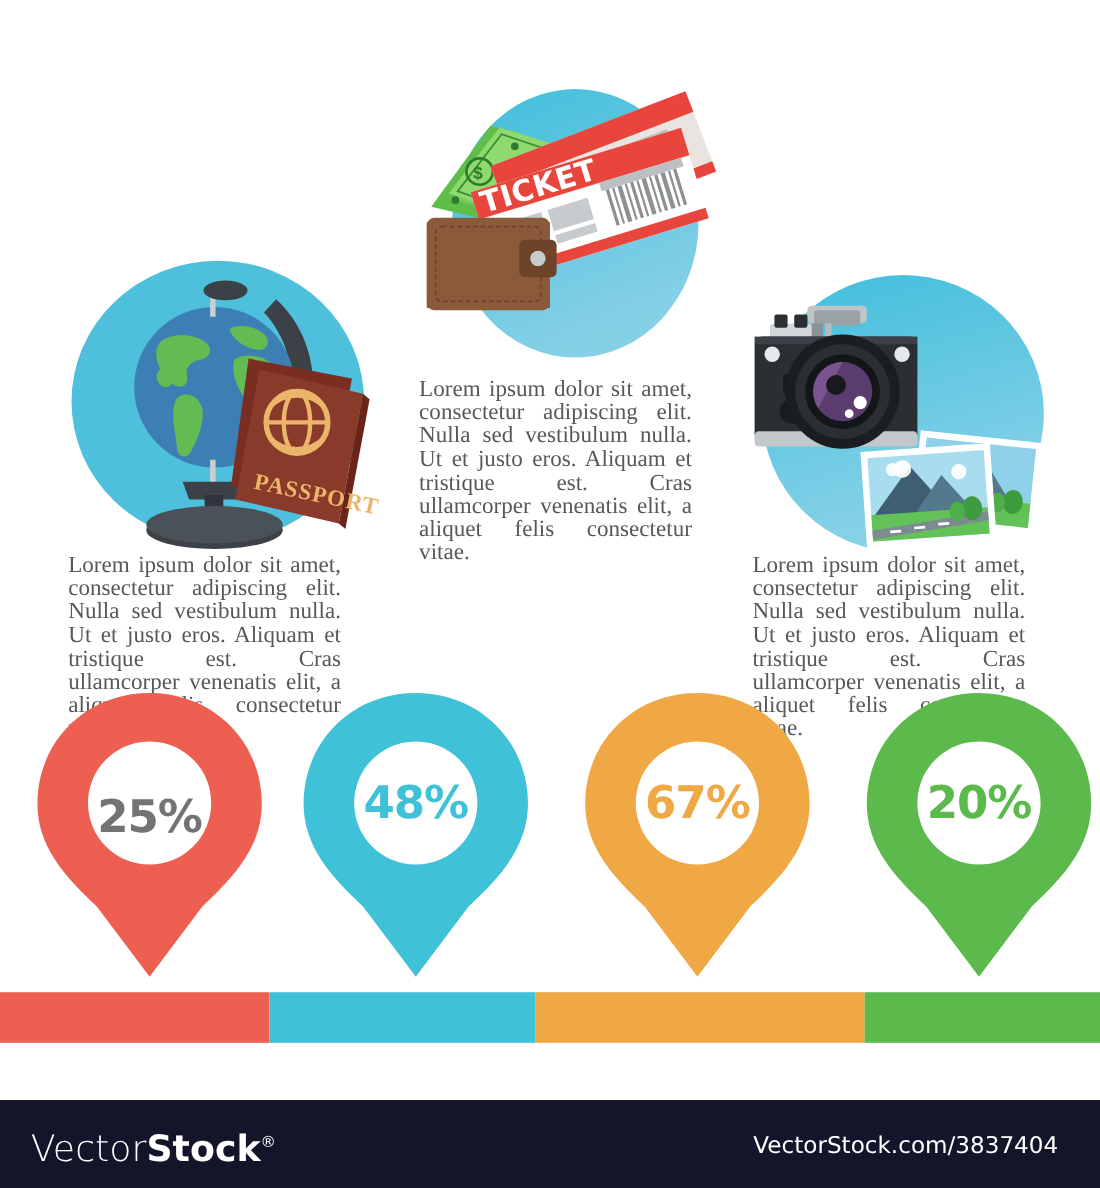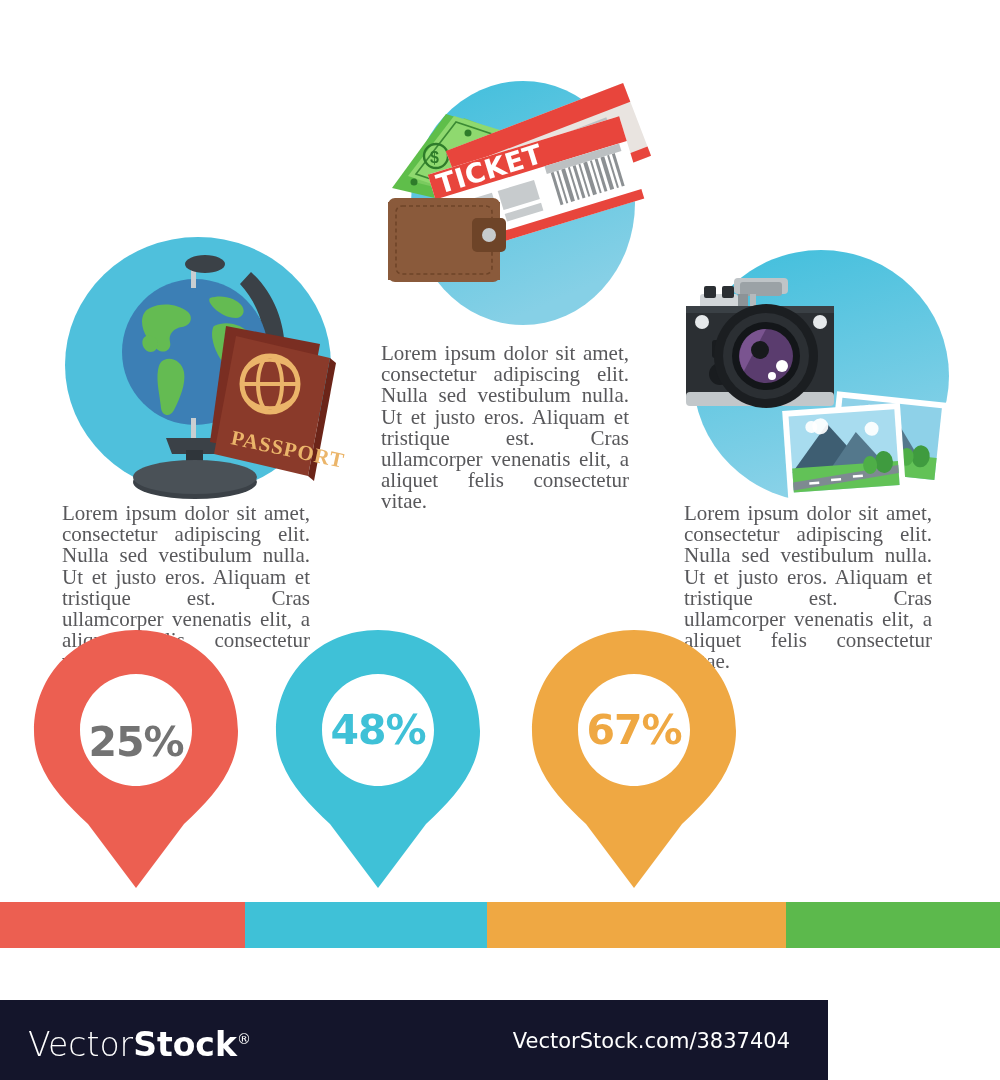--- a/index.html
+++ b/index.html
@@ -64,21 +64,21 @@
     height: 46px;
     display: flex;
   }
   .colorbar .seg { height: 100%; }
 
   
   .footer {
     position: absolute;
     left: 0;
     top: 1000px;
-    width: 828px;
+    width: 1000px;
     height: 80px;
     background: #14152b;
   }
   .logo {
     position: absolute;
     left: 28px;
     top: 19px;
     color: #ffffff;
     font-family: "DejaVu Sans", "Liberation Sans", sans-serif;
     font-size: 33px;
@@ -306,20 +306,27 @@
   </div>
 
   <div class="pin" style="left:528px; top:628px;">
     <svg width="212" height="262" viewBox="0 0 212 262" xmlns="http://www.w3.org/2000/svg">
       <path d="M106 2 C48 2 4 46 4 103 C4 142 30 170 58 196 L106 260 L154 196 C182 170 208 142 208 103 C208 46 164 2 106 2 Z
                M106 46 C137 46 162 71 162 102 C162 133 137 158 106 158 C75 158 50 133 50 102 C50 71 75 46 106 46 Z" fill="#EFA843" fill-rule="evenodd"></path>
     </svg>
     <div class="pin-num" style="top:82px; color:#EFA843;">67%</div>
   </div>
 
+  <div class="pin" style="left:784px; top:628px;">
+    <svg width="212" height="262" viewBox="0 0 212 262" xmlns="http://www.w3.org/2000/svg">
+      <path d="M106 2 C48 2 4 46 4 103 C4 142 30 170 58 196 L106 260 L154 196 C182 170 208 142 208 103 C208 46 164 2 106 2 Z
+               M106 46 C137 46 162 71 162 102 C162 133 137 158 106 158 C75 158 50 133 50 102 C50 71 75 46 106 46 Z" fill="#5CB94C" fill-rule="evenodd"></path>
+    </svg>
+    <div class="pin-num" style="top:82px; color:#5CB94C;">20%</div>
+  </div>
 
   <div class="colorbar">
     <div class="seg" style="width:24.5%; background:#EC5F51;"></div>
     <div class="seg" style="width:24.2%; background:#3FC1D7;"></div>
     <div class="seg" style="width:29.9%; background:#EFA843;"></div>
     <div class="seg" style="width:21.4%; background:#5CB94C;"></div>
   </div>
 
 </div>
 

